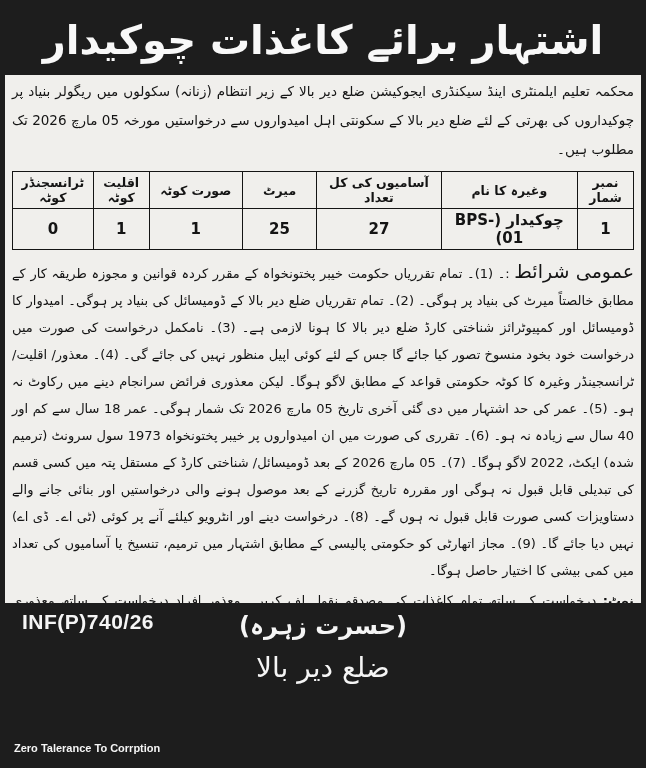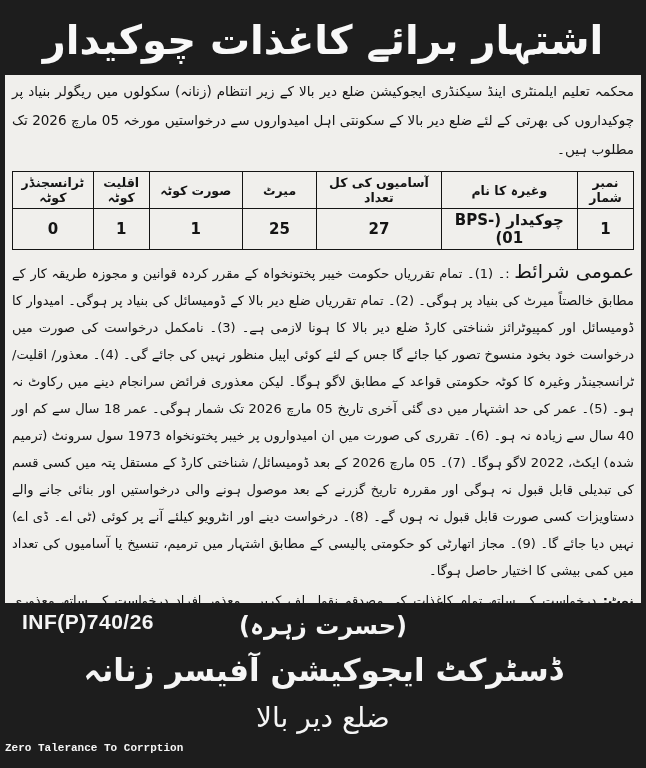--- a/index.html
+++ b/index.html
@@ -50,22 +50,22 @@
   .inf{
     position:absolute;top:7px;left:17px;
     font-family:"Liberation Sans",sans-serif;
     font-size:21px;font-weight:bold;letter-spacing:0.5px;
   }
   .sig{direction:rtl;text-align:center;padding-top:4px;}
   .sig-name{font-size:24px;font-weight:bold;line-height:38px;}
   .sig-designation{font-size:31px;font-weight:bold;line-height:50px;}
   .sig-district{font-size:28px;font-weight:normal;line-height:46px;}
   .watermark{
-    position:absolute;bottom:9px;left:0;
-    font-family:Liberation Mono, monospace;
+    position:absolute;bottom:9px;left:9px;
+    font-family:Liberation Sans, sans-serif;
     font-size:11px;font-weight:bold;
   }
 </style>
 </head>
 <body>
 
 <div class="page">
 
   <div class="banner">
     <h1>اشتہار برائے کاغذات چوکیدار</h1>
@@ -112,19 +112,18 @@
     <p class="terms"><span class="terms-heading">عمومی شرائط</span><span> :۔ (1)۔ تمام تقرریاں حکومت خیبر پختونخواہ کے مقرر کردہ قوانین و مجوزہ طریقہ کار کے مطابق خالصتاً میرٹ کی بنیاد پر ہوگی۔ (2)۔ تمام تقرریاں ضلع دیر بالا کے ڈومیسائل کی بنیاد پر ہوگی۔ امیدوار کا ڈومیسائل اور کمپیوٹرائز شناختی کارڈ ضلع دیر بالا کا ہونا لازمی ہے۔ (3)۔ نامکمل درخواست کی صورت میں درخواست خود بخود منسوخ تصور کیا جائے گا جس کے لئے کوئی اپیل منظور نہیں کی جائے گی۔ (4)۔ معذور/ اقلیت/ ٹرانسجینڈر وغیرہ کا کوٹہ حکومتی قواعد کے مطابق لاگو ہوگا۔ لیکن معذوری فرائض سرانجام دینے میں رکاوٹ نہ ہو۔ (5)۔ عمر کی حد اشتہار میں دی گئی آخری تاریخ 05 مارچ 2026 تک شمار ہوگی۔ عمر 18 سال سے کم اور 40 سال سے زیادہ نہ ہو۔ (6)۔ تقرری کی صورت میں ان امیدواروں پر خیبر پختونخواہ 1973 سول سرونٹ (ترمیم شدہ) ایکٹ، 2022 لاگو ہوگا۔ (7)۔ 05 مارچ 2026 کے بعد ڈومیسائل/ شناختی کارڈ کے مستقل پتہ میں کسی قسم کی تبدیلی قابل قبول نہ ہوگی اور مقررہ تاریخ گزرنے کے بعد موصول ہونے والی درخواستیں اور بنائی جانے والے دستاویزات کسی صورت قابل قبول نہ ہوں گے۔ (8)۔ درخواست دینے اور انٹرویو کیلئے آنے پر کوئی (ٹی اے۔ ڈی اے) نہیں دیا جائے گا۔ (9)۔ مجاز اتھارٹی کو حکومتی پالیسی کے مطابق اشتہار میں ترمیم، تنسیخ یا آسامیوں کی تعداد میں کمی بیشی کا اختیار حاصل ہوگا۔</span></p>
 
     <p class="note"><span class="note-label">نوٹ:</span><span> درخواست کے ساتھ تمام کاغذات کی مصدقہ نقول لف کریں۔ معذور افراد درخواست کے ساتھ معذوری سرٹیفیکٹ اور شناختی کارڈ کی کاپی ساتھ لف کریں۔ جس میں سپیشل پرسن کا تذکرہ ہو۔ اقلیتی کوٹہ پر درخواست دینے والے افراد بھی اقلیتی سرٹیفیکیٹ کی مصدقہ کاپی منسلک کریں۔</span></p>
 
   </div>
 
   <div class="footer">
     <div class="inf">INF(P)740/26</div>
     <div class="sig">
       <div class="sig-name">(حسرت زہرہ)</div>
-      <div class="sig-designation">ڈسٹرکٹ ایجوکیشن آفیسر زنانہ</div>
       <div class="sig-district">ضلع دیر بالا</div>
     </div>
     <div class="watermark">Zero Talerance To Corrption</div>
   </div>
 
 </div>
 
 </body></html>

